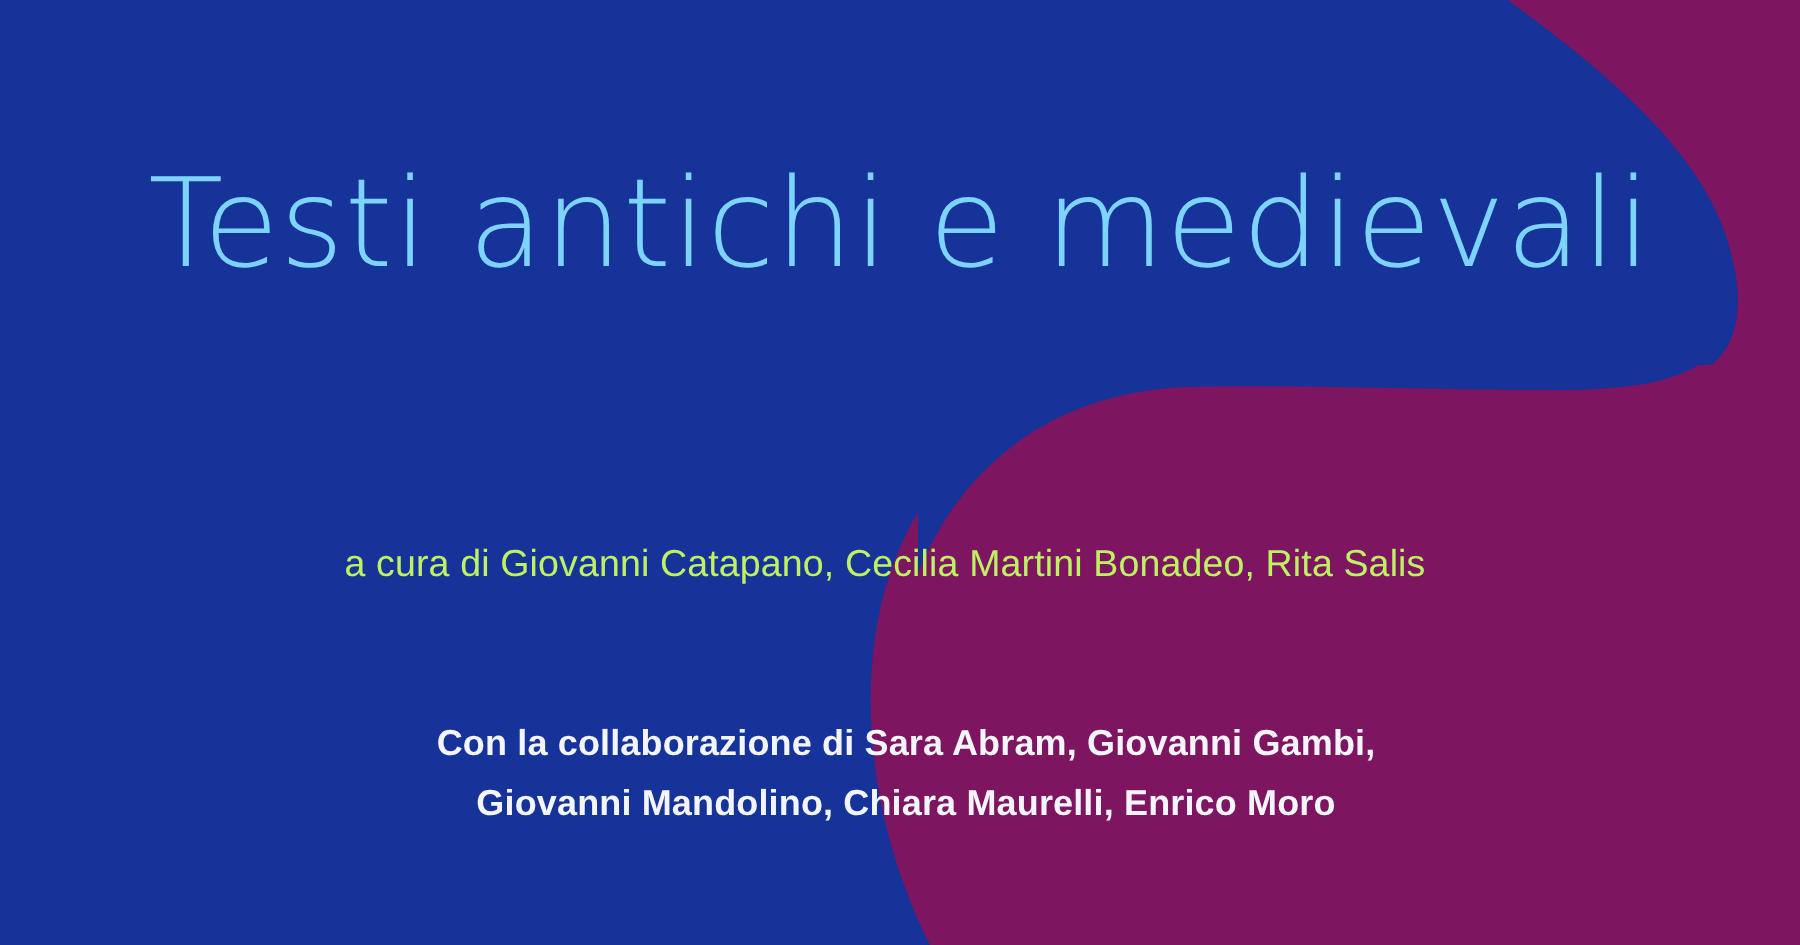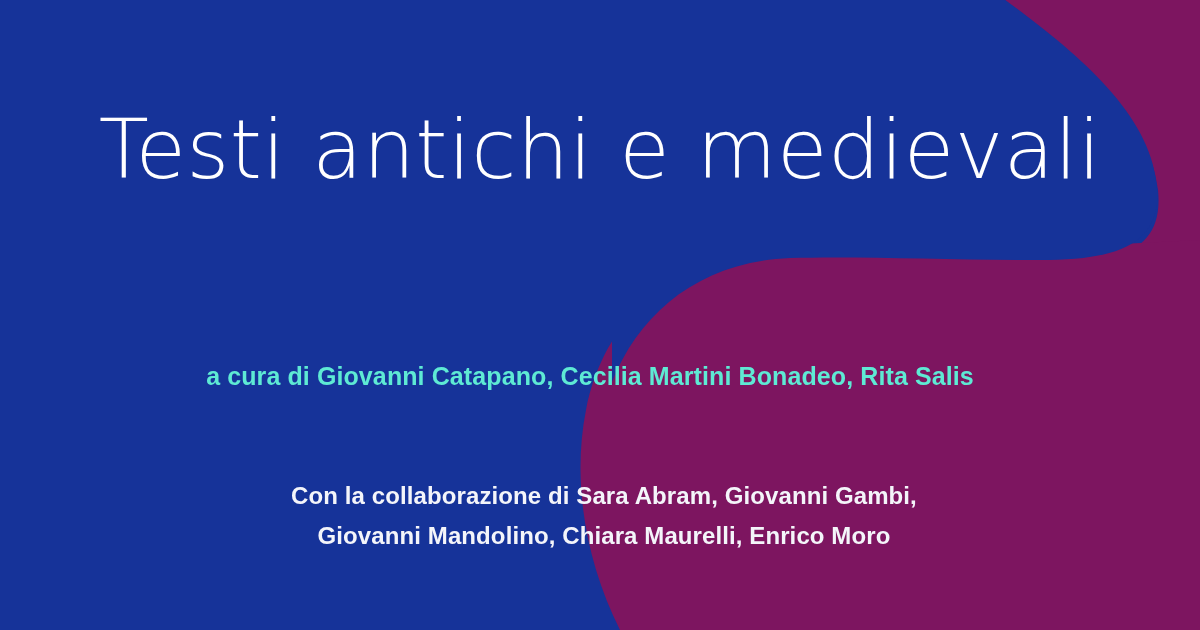--- a/index.html
+++ b/index.html
@@ -28,37 +28,37 @@
     inset: 0;
     width: 1200px;
     height: 630px;
   }
   .title {
     position: absolute;
     left: 0;
     top: 52px;
     width: 1200px;
     text-align: center;
-    color: #ffffff;
+    color: #7dd3fc;
     font-family: "DejaVu Sans", "Liberation Sans", sans-serif;
     font-weight: 300;
     font-size: 82px;
     line-height: 1.05;
     letter-spacing: 0.5px;
     white-space: nowrap;
   }
   .editors {
     position: absolute;
     left: 0;
     top: 361px;
     width: 1180px;
     text-align: center;
-    color: #5eead4;
+    color: #bef264;
     font-size: 25px;
-    font-weight: 700;
+    font-weight: 400;
     line-height: 1.2;
     letter-spacing: 0.1px;
     white-space: nowrap;
   }
   .collab {
     position: absolute;
     left: 0;
     top: 476px;
     width: 1208px;
     text-align: center;

